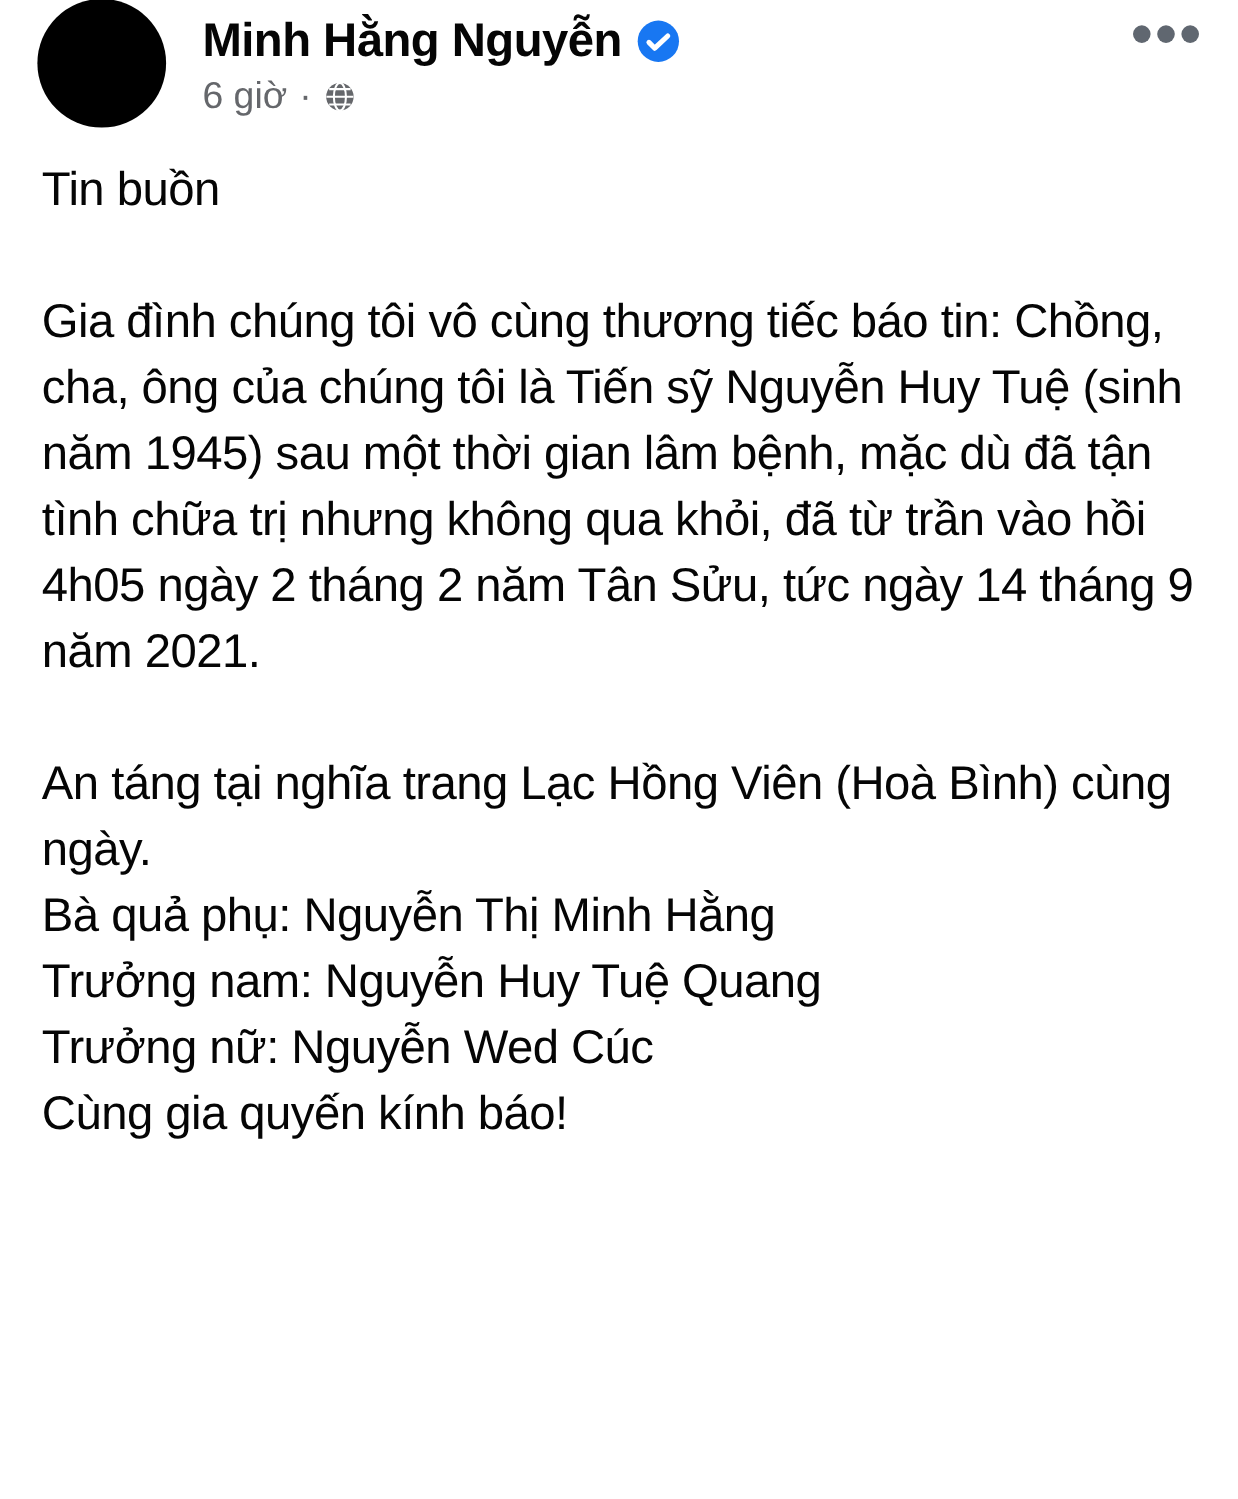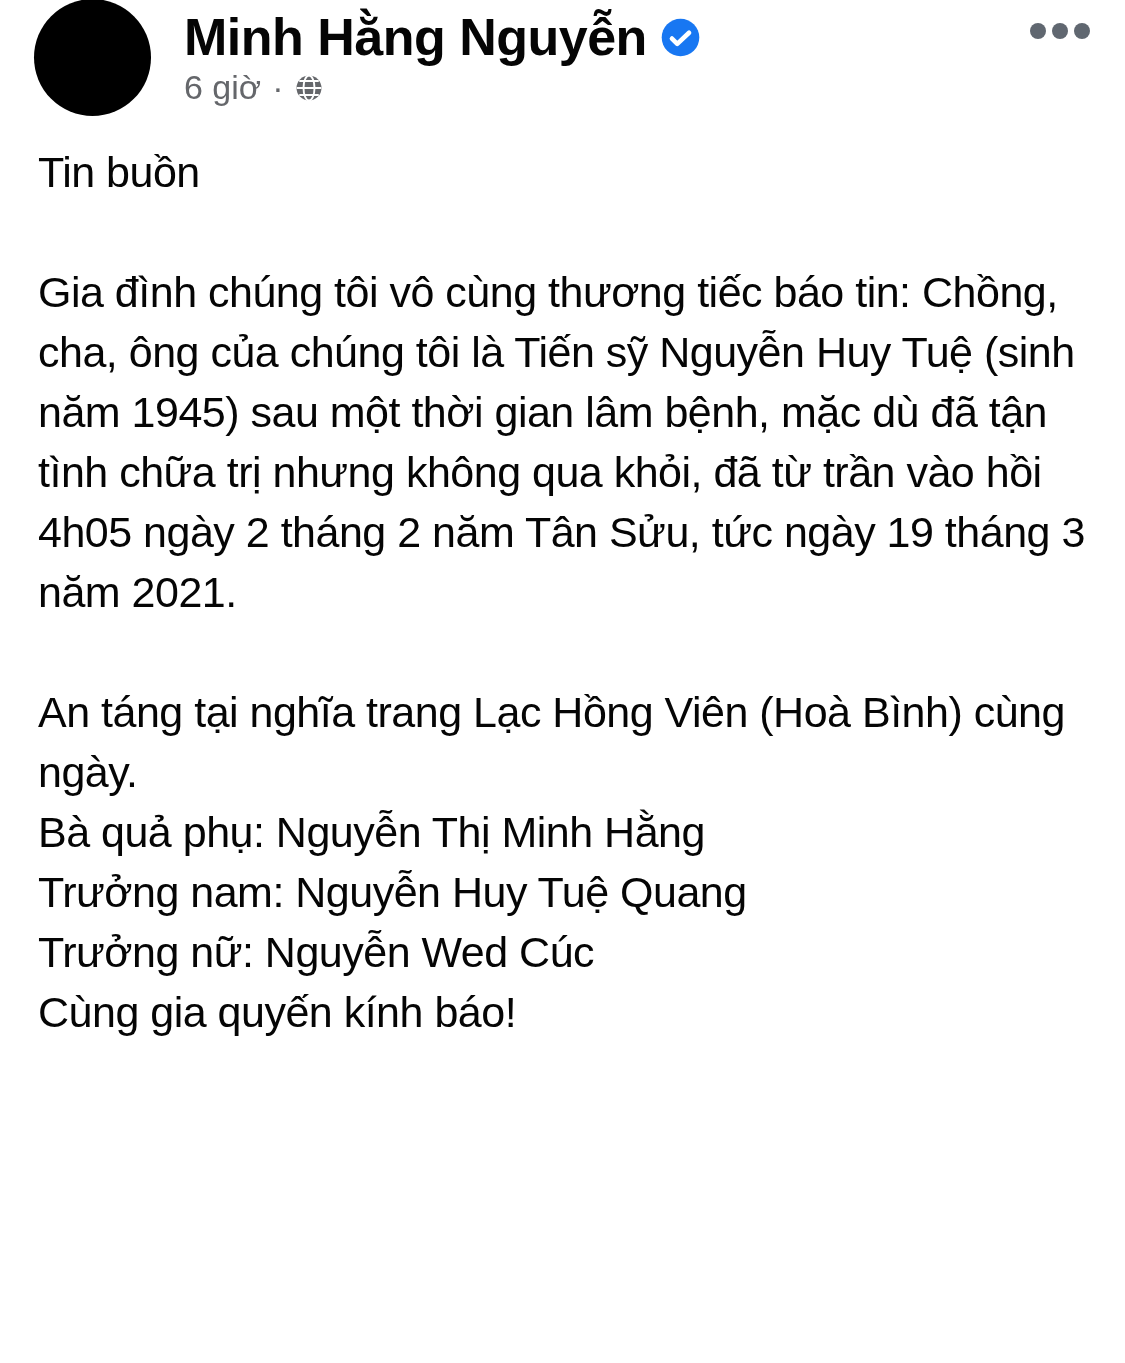--- a/index.html
+++ b/index.html
@@ -29,21 +29,21 @@
   .avatar{
     flex:none;
     width:117px;height:117px;
     border-radius:50%;
     background:var(--avatar-black);
     margin-top:-1px;
   }
   .header-info{margin-left:33px;padding-top:12px;min-width:0;}
   .name-row{display:flex;align-items:center;gap:13px;}
   .author-name{
-    font-size:52px;
+    font-size:43px;
     font-weight:700;
     line-height:50px;
     color:var(--text-primary);
     letter-spacing:-0.5px;
     white-space:nowrap;
   }
   .verified-badge{flex:none;display:flex;align-items:center;}
   .meta-row{
     display:flex;
     margin-top:5px;
@@ -110,21 +110,21 @@
   </div>
 
   <button class="more-button" aria-label="more options">
     <span class="more-dot"></span>
     <span class="more-dot"></span>
     <span class="more-dot"></span>
   </button>
 
   <div class="post-text">
       <p>Tin buồn</p>
-      <p>Gia đình chúng tôi vô cùng thương tiếc báo tin: Chồng, cha, ông của chúng tôi là Tiến sỹ Nguyễn Huy Tuệ (sinh năm 1945) sau một thời gian lâm bệnh, mặc dù đã tận tình chữa trị nhưng không qua khỏi, đã từ trần vào hồi 4h05 ngày 2 tháng 2 năm Tân Sửu, tức ngày 19 tháng 3 năm 2021.</p>
+      <p>Gia đình chúng tôi vô cùng thương tiếc báo tin: Chồng, cha, ông của chúng tôi là Tiến sỹ Nguyễn Huy Tuệ (sinh năm 1945) sau một thời gian lâm bệnh, mặc dù đã tận tình chữa trị nhưng không qua khỏi, đã từ trần vào hồi 4h05 ngày 2 tháng 2 năm Tân Sửu, tức ngày 14 tháng 9 năm 2021.</p>
       <p>An táng tại nghĩa trang Lạc Hồng Viên (Hoà Bình) cùng ngày.
 Bà quả phụ: Nguyễn Thị Minh Hằng
 Trưởng nam: Nguyễn Huy Tuệ Quang
 Trưởng nữ: Nguyễn Wed Cúc
 Cùng gia quyến kính báo!</p>
     </div>
 
 </div>
 
 </body></html>

